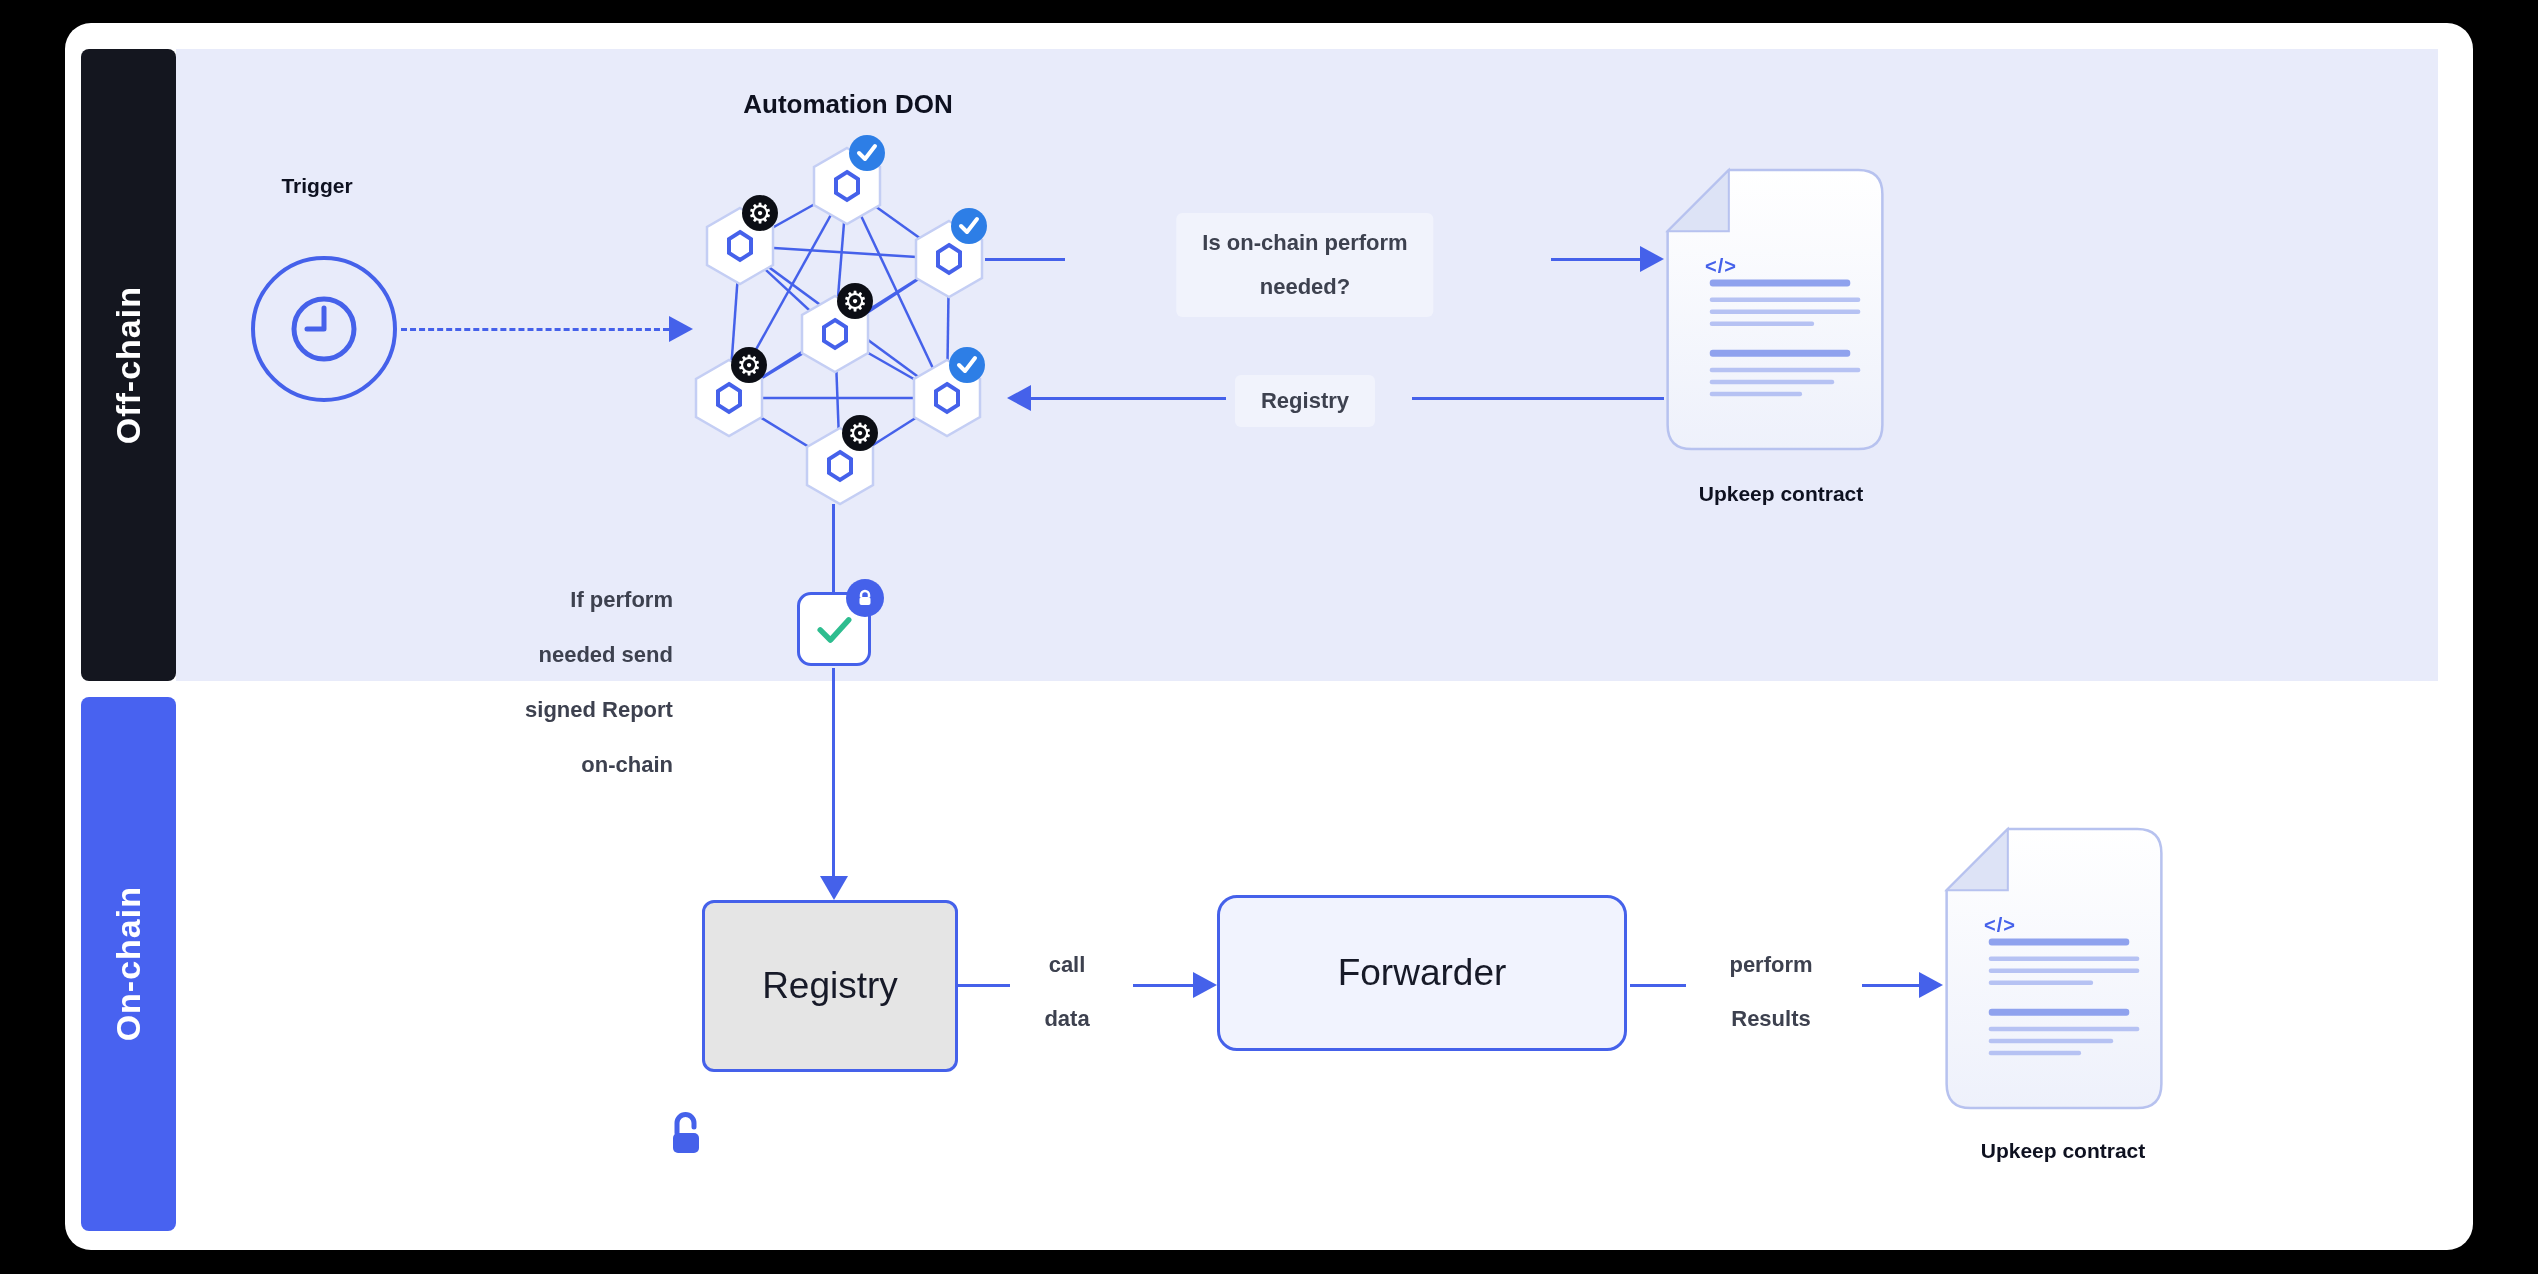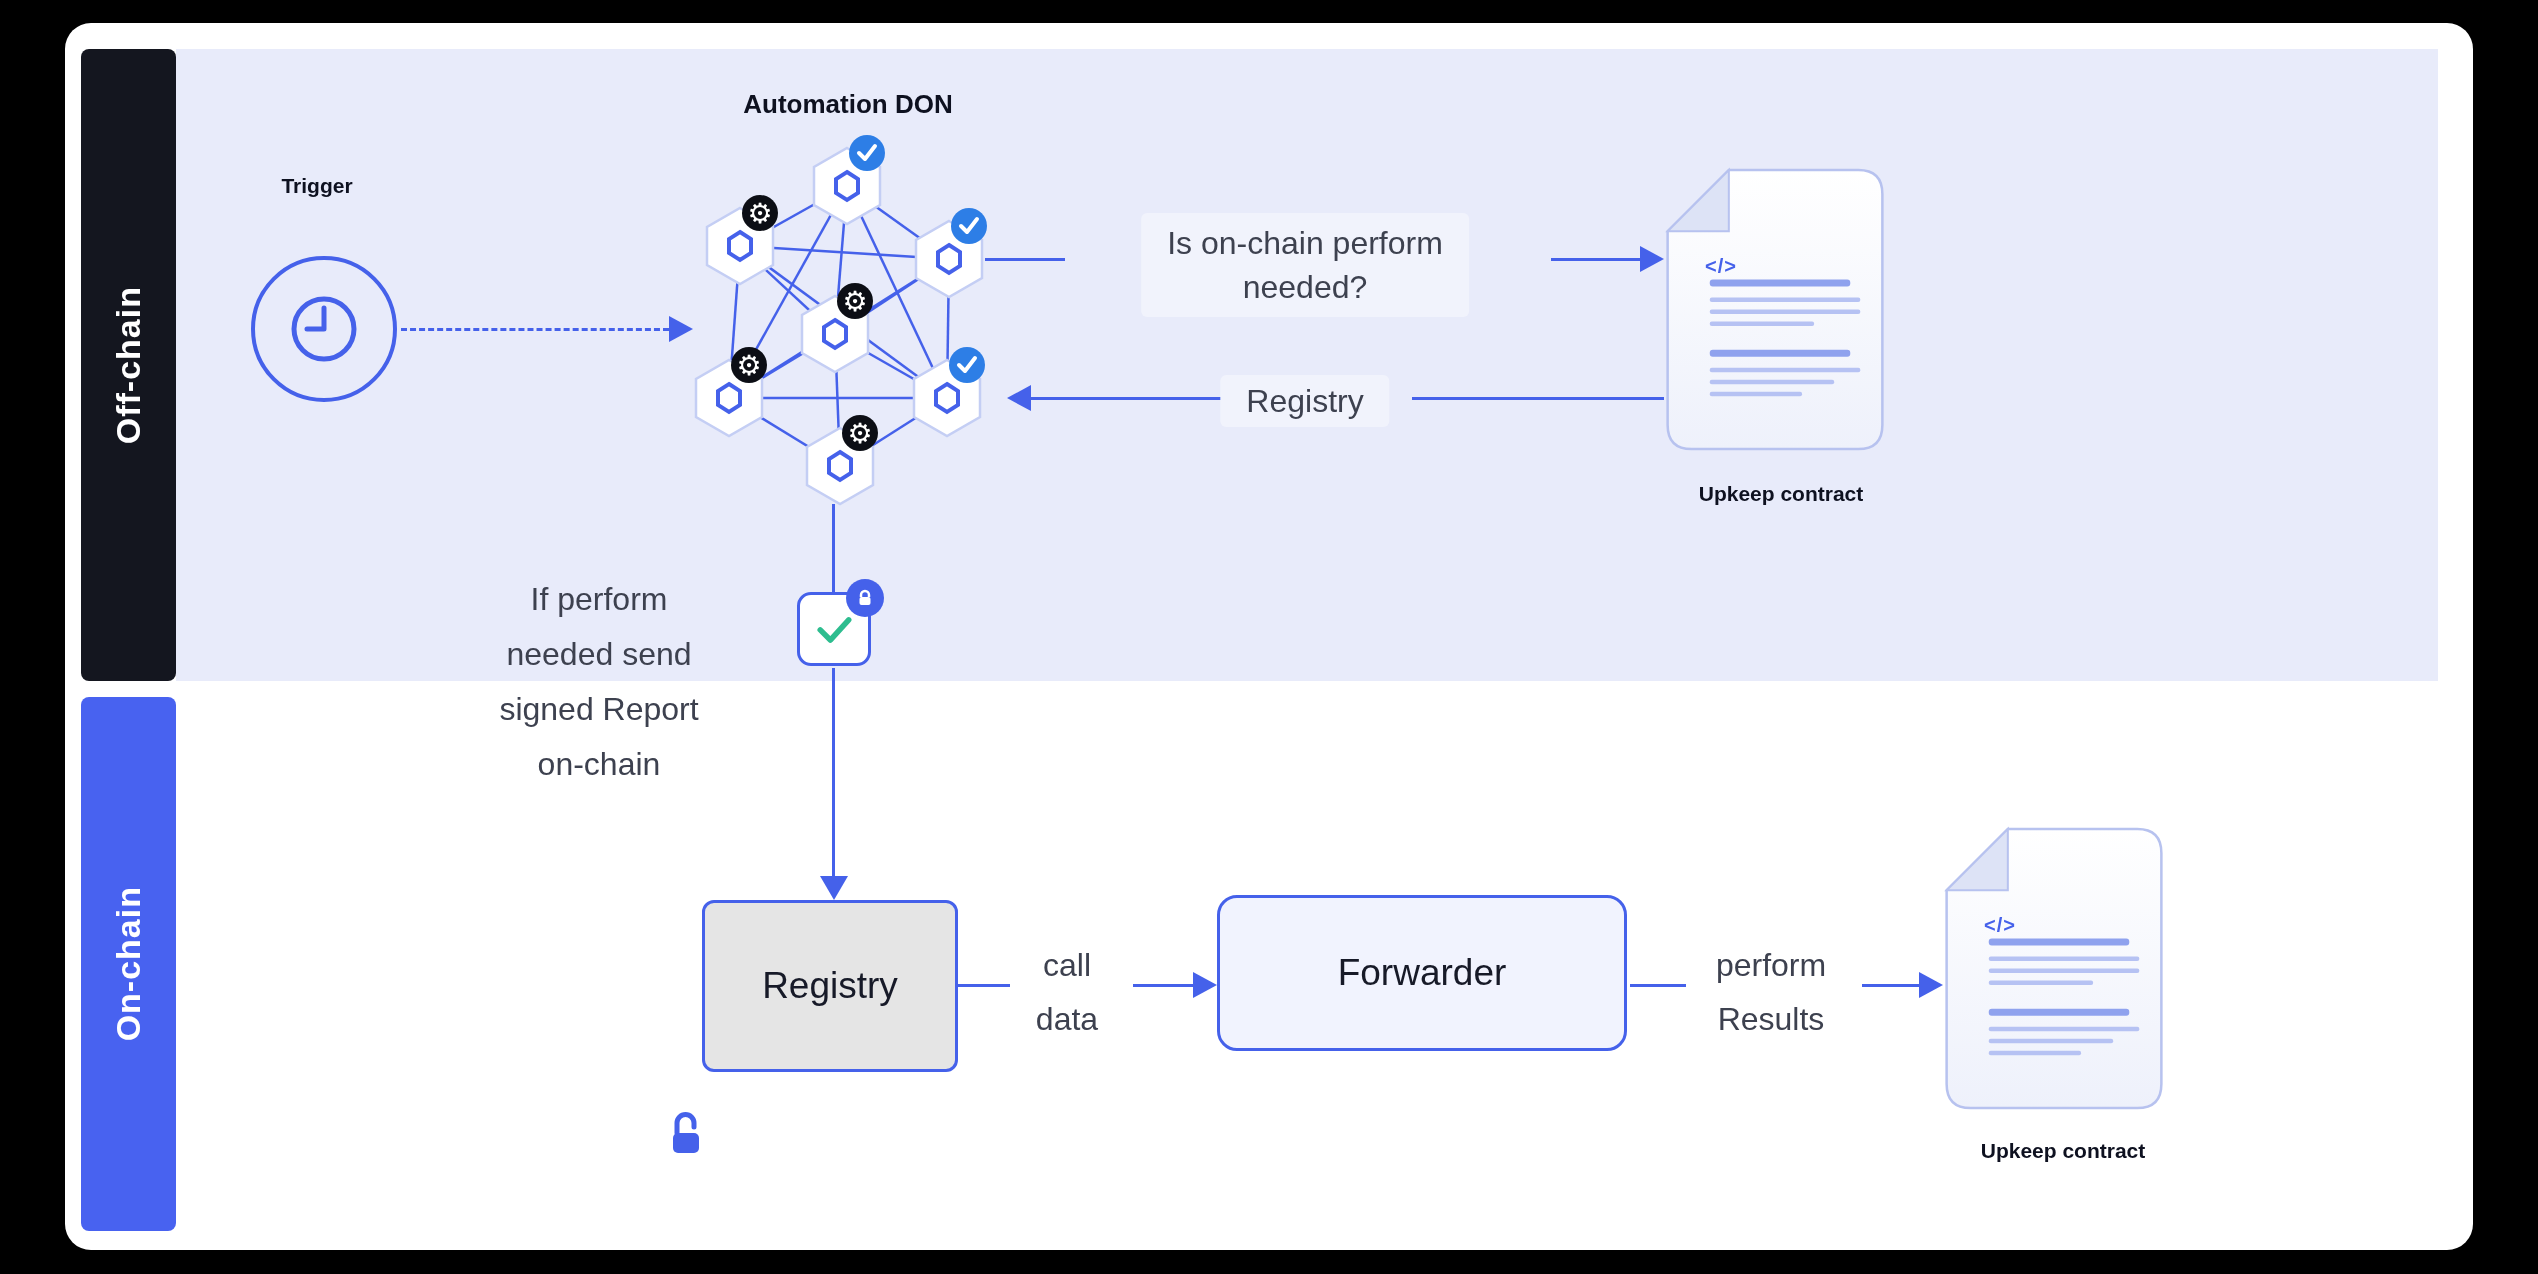--- a/index.html
+++ b/index.html
@@ -23,22 +23,22 @@
   .bar-label{color:#fff;font-weight:bold;font-size:34px;letter-spacing:1px;writing-mode:vertical-rl;transform:rotate(180deg);}
   .abs{position:absolute;}
   .hline{position:absolute;height:3px;background:var(--accent);}
   .vline{position:absolute;width:3px;background:var(--accent);}
   .dashline{position:absolute;height:0;border-top:3px dashed var(--accent);}
   .arrow-right{position:absolute;width:0;height:0;border-top:13px solid transparent;border-bottom:13px solid transparent;border-left:24px solid var(--accent);}
   .arrow-left{position:absolute;width:0;height:0;border-top:13px solid transparent;border-bottom:13px solid transparent;border-right:24px solid var(--accent);}
   .arrow-down{position:absolute;width:0;height:0;border-left:14px solid transparent;border-right:14px solid transparent;border-top:24px solid var(--accent);}
   .ctr{transform:translateX(-50%);text-align:center;}
   .label-bold{font-weight:bold;color:var(--dark-text);font-size:21px;white-space:nowrap;}
-  .label-gray{color:var(--gray-text);font-size:32px;white-space:nowrap;}
-  .txt-block{line-height:54px;}
+  .label-gray{color:var(--gray-text);font-size:22px;white-space:nowrap;font-weight:bold;}
+  .txt-block{line-height:54px;text-align:right;}
   .note-bg{background:#f1f3fc;border-radius:6px;}
   .node-box{position:absolute;border:3px solid var(--accent);display:flex;align-items:center;justify-content:center;font-size:37px;color:#171a28;}
   .box-registry{background:#e5e5e5;border-radius:12px;}
   .box-forwarder{background:#f1f3fe;border-radius:20px;}
   .checkbox{position:absolute;left:732px;top:569px;width:74px;height:74px;background:#fff;border:3px solid var(--accent);border-radius:14px;display:flex;align-items:center;justify-content:center;}
   .lock-badge{position:absolute;top:-16px;right:-16px;width:38px;height:38px;border-radius:50%;background:var(--accent);display:flex;align-items:center;justify-content:center;}
   .code-glyph{position:absolute;font-size:20px;font-weight:bold;color:var(--accent);letter-spacing:1px;}
 </style>
 </head>
 <body>

